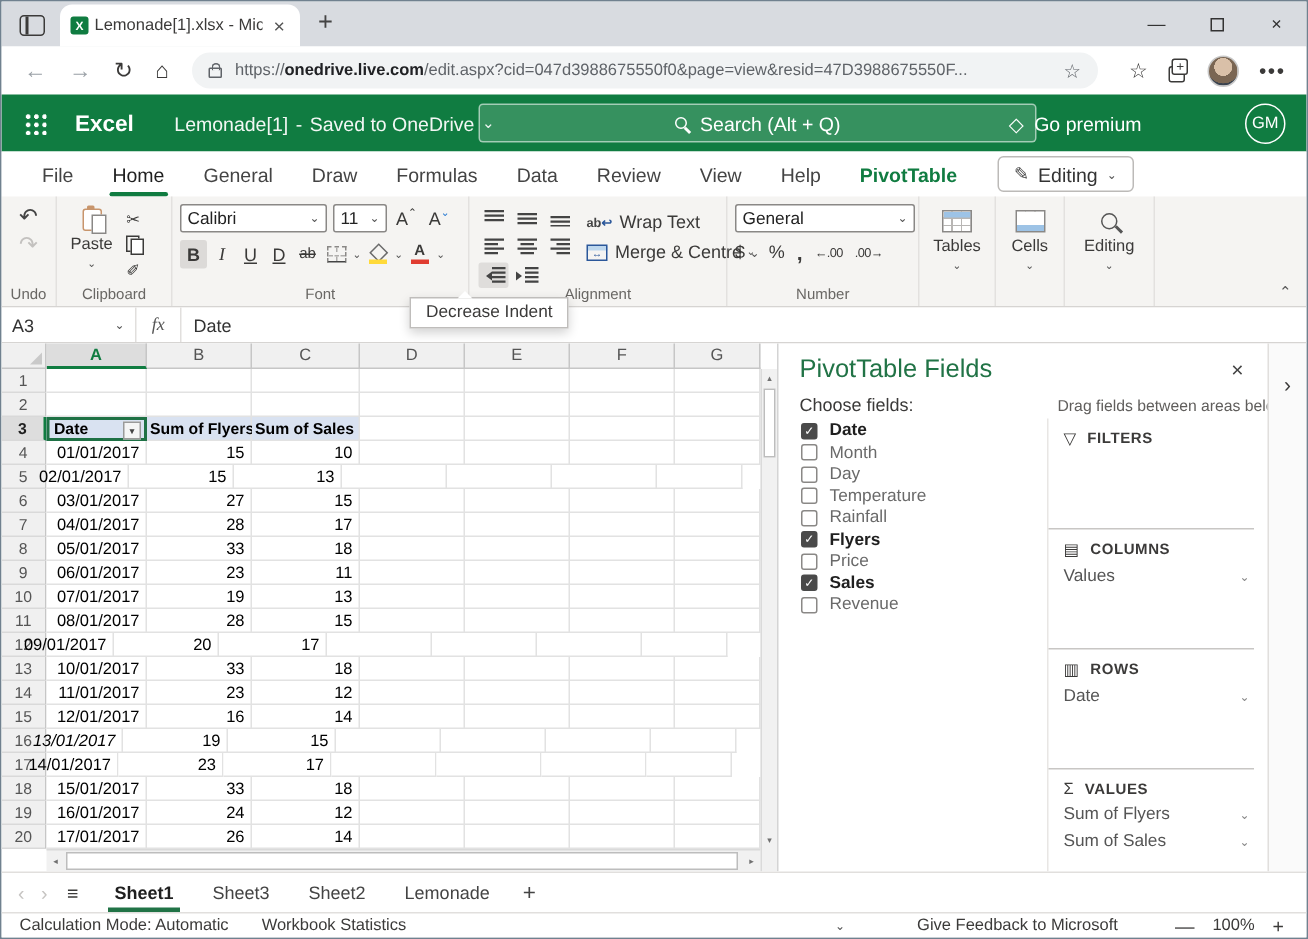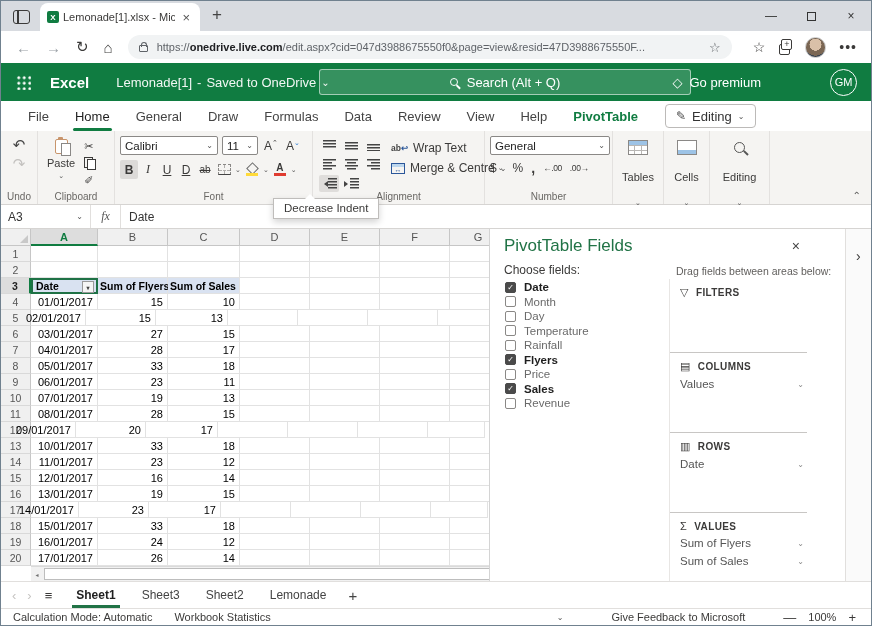--- a/index.html
+++ b/index.html
@@ -126,21 +126,21 @@
   .txtbtn{display:flex;align-items:center;gap:5px;font-size:12px;color:#3B3A39;white-space:nowrap}
   .wrap-ic{font-size:8.5px;color:#444;font-weight:bold}
   .wrap-ic i{font-style:normal;color:#2B579A}
   .merge-ic{width:14px;height:11px;border:1px solid #2B579A;background:linear-gradient(#BDD7EE,#BDD7EE) 0 0/14px 3px no-repeat;
     display:flex;align-items:flex-end;justify-content:center;font-size:7px;color:#2B579A;line-height:7px}
   .g-num{width:128px}
   .numrow{display:flex;align-items:center;gap:8px;margin-top:6px;color:#3B3A39}
   .nbtn{font-size:12px;display:flex;align-items:center}
   .comma{font-weight:bold;font-size:14px;line-height:10px}
   .decs{font-size:8.5px;letter-spacing:-.4px}
-  .bigbtn{display:flex;flex-direction:column;align-items:center;padding-top:4px;font-size:11px;color:#3B3A39;gap:16px;width:100%}
+  .bigbtn{display:flex;flex-direction:column;align-items:center;padding-top:4px;font-size:11px;color:#3B3A39;gap:3px;width:100%}
   .g-big{display:flex;flex-direction:column;align-items:center}
   .g-tables{width:51px}.g-cells{width:46px}.g-edit{width:60px}
   .grid-ic{width:20px;height:15px;border:1px solid #8A8886;background-color:#fff;background-repeat:repeat;
     background-image:repeating-linear-gradient(to right,transparent 0 5.3px,#B8B6B4 5.3px 6.3px),
                      repeating-linear-gradient(to bottom,transparent 0 4px,#B8B6B4 4px 5px)}
   .grid-ic.top{box-shadow:inset 0 4px 0 #9DC3E6}
   .grid-ic.mid{box-shadow:inset 0 9px 0 #fff,inset 0 13px 0 #9DC3E6}
   .mag2{width:11px;height:11px;border:1.7px solid #555;border-radius:50%;position:relative;margin:2px 0}
   .mag2::after{content:"";position:absolute;width:6px;height:1.7px;background:#555;transform:rotate(45deg);right:-5px;bottom:-2px}
   .rib-fill{flex:1;border-right:none;position:relative}
@@ -182,21 +182,21 @@
   .vsb .up,.vsb .down{position:absolute;left:0;right:0;height:12px;font-size:6px;color:#707070;display:flex;align-items:center;justify-content:center}
   .vsb .up{top:0}.vsb .down{bottom:0}
   .vsb .thumb{position:absolute;top:13px;height:46px;left:1px;right:1px;background:#fff;border:1px solid #BDBDBD}
   .hsb{position:absolute;left:30px;top:337px;height:15px;width:476px;background:#F1F1F1;border-top:1px solid #DADADA}
   .hsb .left,.hsb .right{position:absolute;top:0;bottom:0;width:12px;font-size:6px;color:#707070;display:flex;align-items:center;justify-content:center}
   .hsb .left{left:0}.hsb .right{right:0}
   .hsb .thumb{position:absolute;left:13px;right:15px;top:1px;bottom:1px;background:#fff;border:1px solid #BDBDBD}
   .sbcorner{position:absolute;left:506px;top:337px;width:11px;height:15px;background:#F1F1F1;border-left:1px solid #DADADA}
 
   
-  .pane{position:absolute;left:488px;top:228px;width:327px;height:352px;background:#fff;border-left:1px solid #D4D4D4}
+  .pane{position:absolute;left:517px;top:228px;width:327px;height:352px;background:#fff;border-left:1px solid #D4D4D4}
   .pane-title{position:absolute;left:14px;top:7px;font-size:17px;color:#217346}
   .pane-close{position:absolute;right:16px;top:9px;font-size:14px;color:#444}
   .choose{position:absolute;left:14px;top:34px;font-size:12px;color:#3B3A39}
   .fields{position:absolute;left:15px;top:51px;width:150px}
   .field{display:flex;align-items:center;height:14.5px;gap:8px}
   .cb{width:11px;height:11px;border:1px solid #8A8886;border-radius:2px;background:#fff;display:flex;align-items:center;justify-content:center;
       font-size:8px;color:#fff;flex:0 0 auto}
   .cb.on{background:#4A4A4A;border-color:#4A4A4A}
   .field .lbl{font-size:11.5px;color:#6a6a6a;white-space:nowrap}
   .field.on .lbl{font-weight:bold;color:#1F1F1F}
@@ -625,21 +625,21 @@
           <div class="gc val" style="width: 67px;">12/01/2017</div>
           <div class="gc val" style="width: 70px;">16</div>
           <div class="gc val" style="width: 72px;">14</div>
           <div class="gc" style="width: 70px;"></div>
           <div class="gc" style="width: 70px;"></div>
           <div class="gc" style="width: 70px;"></div>
           <div class="gc" style="width: 57px;"></div>
         </div>
         <div class="grow">
           <div class="rn">16</div>
-          <div class="gc val" style="width: 67px;">13/01/2017</div>
+          <div class="gc val" style="width: 51px; font-style: italic;">13/01/2017</div>
           <div class="gc val" style="width: 70px;">19</div>
           <div class="gc val" style="width: 72px;">15</div>
           <div class="gc" style="width: 70px;"></div>
           <div class="gc" style="width: 70px;"></div>
           <div class="gc" style="width: 70px;"></div>
           <div class="gc" style="width: 57px;"></div>
         </div>
         <div class="grow">
           <div class="rn">17</div>
           <div class="gc val" style="width: 48px;">14/01/2017</div>

